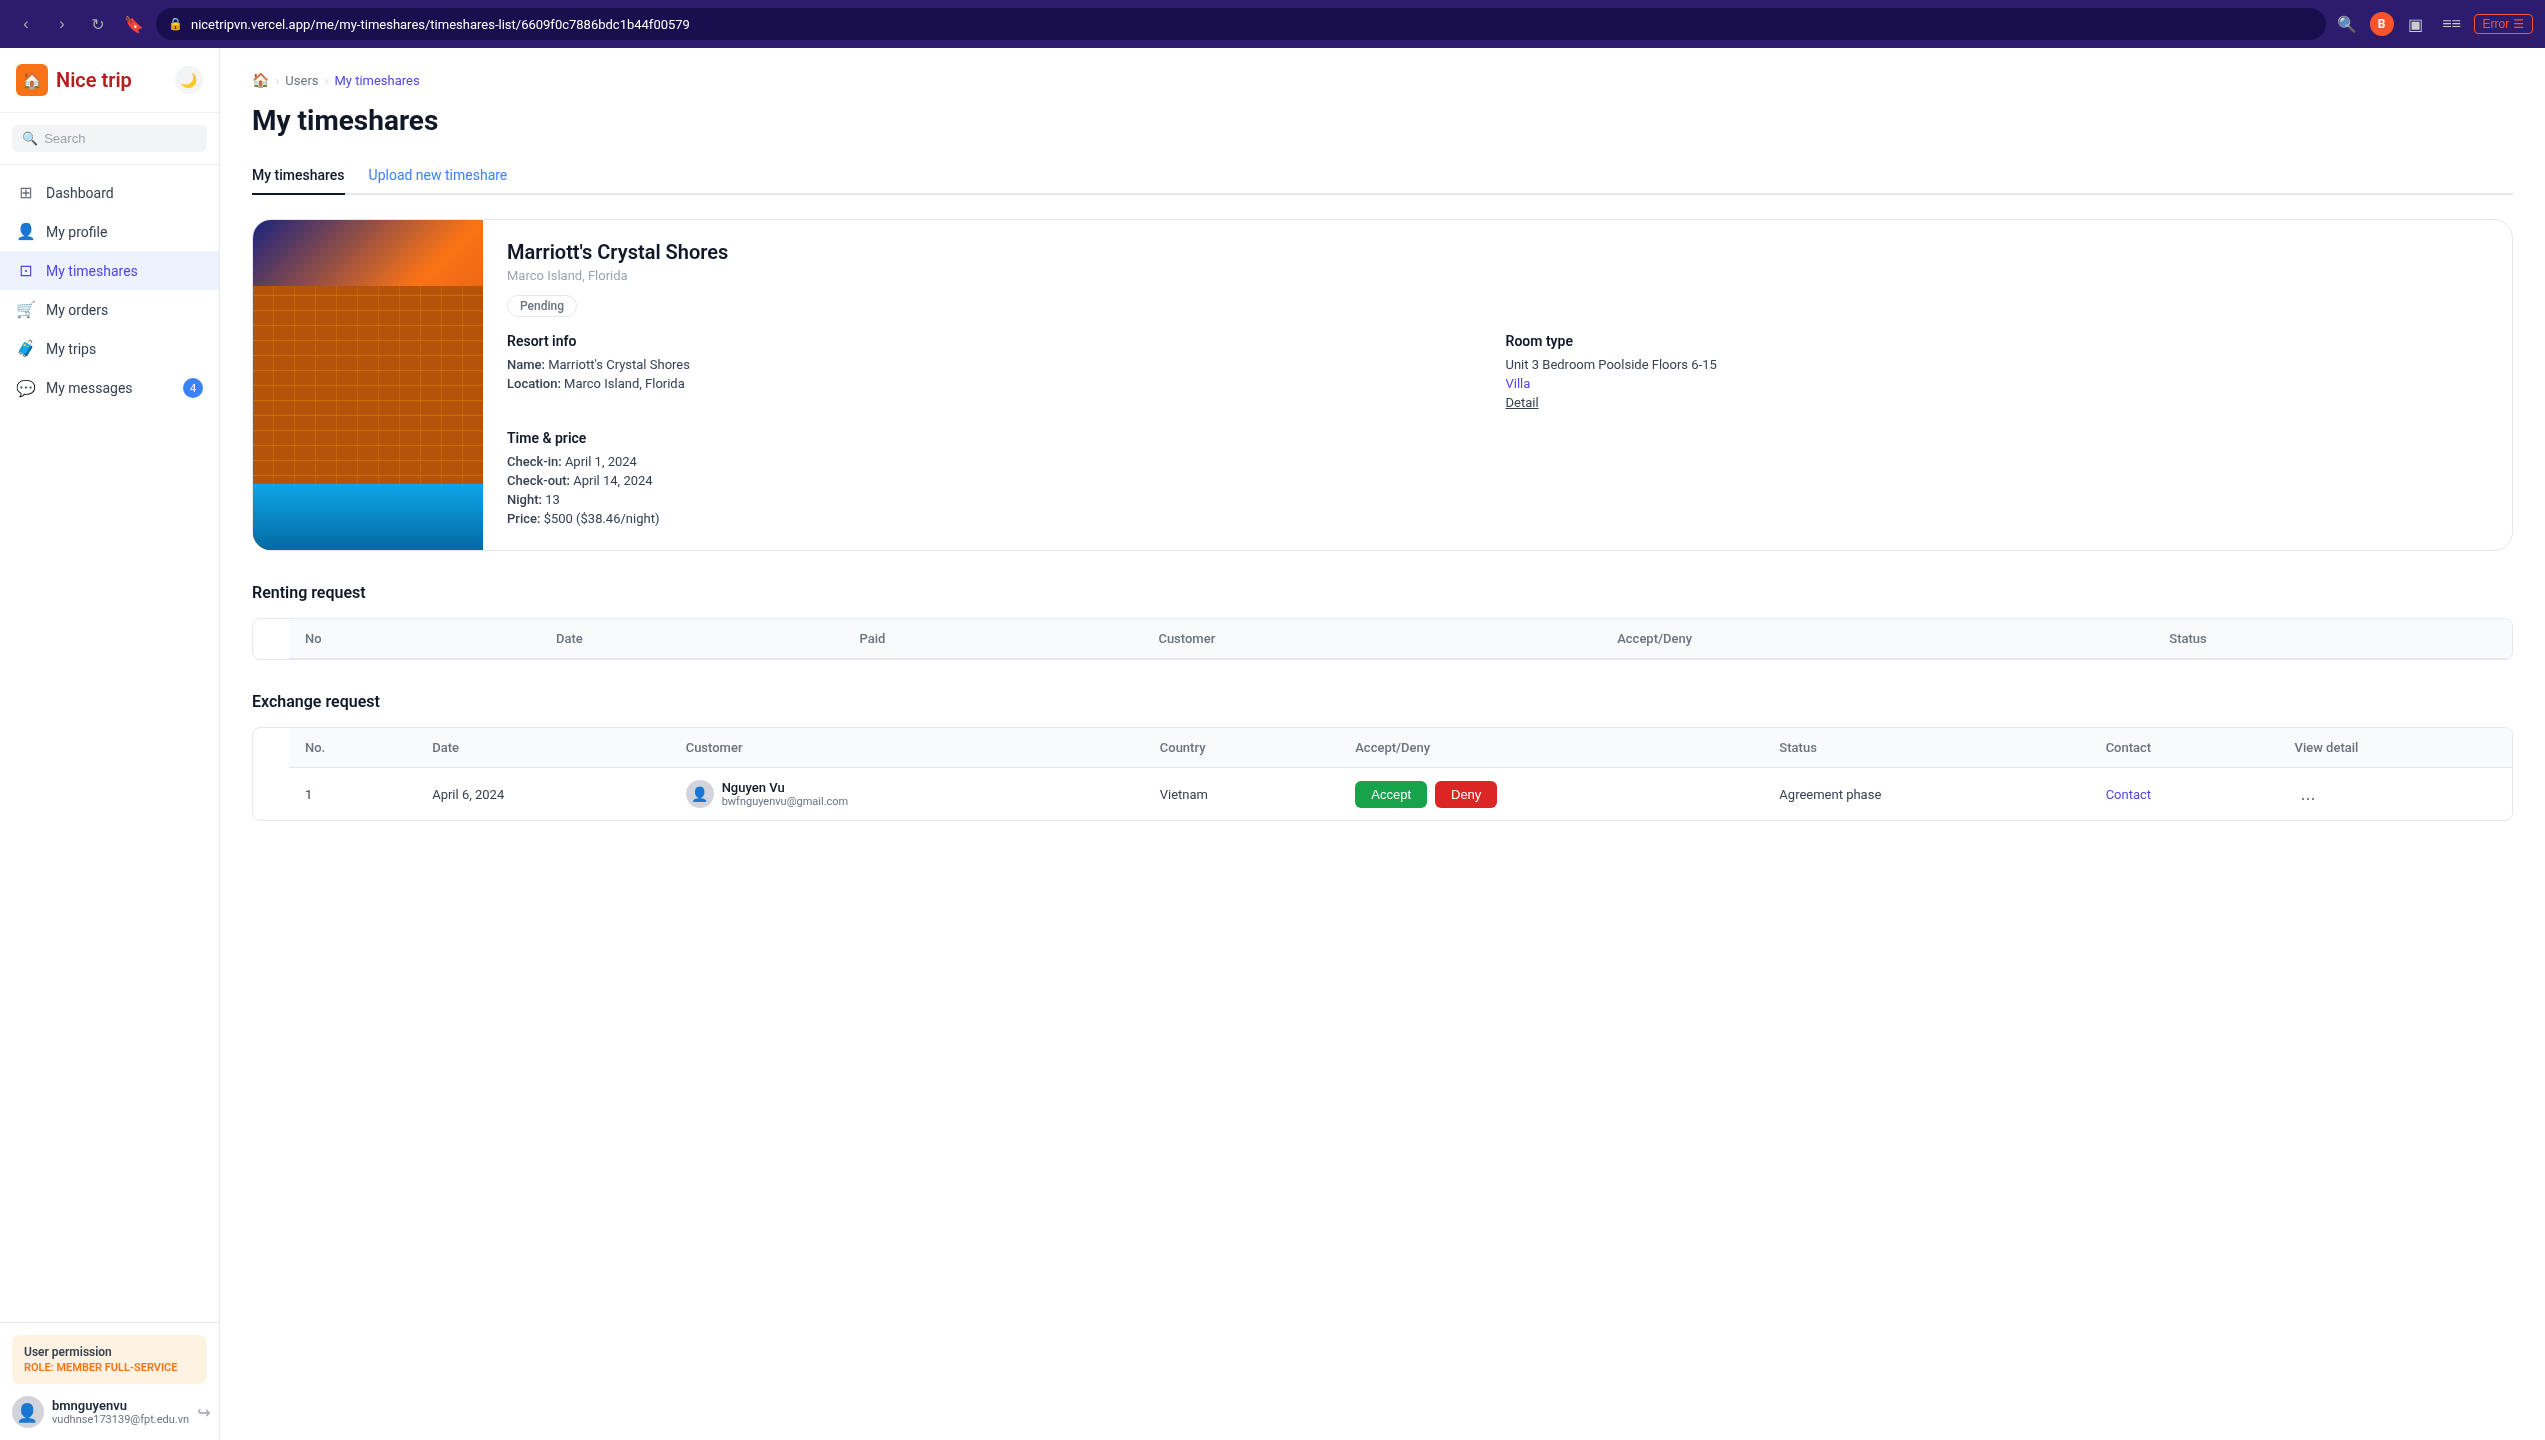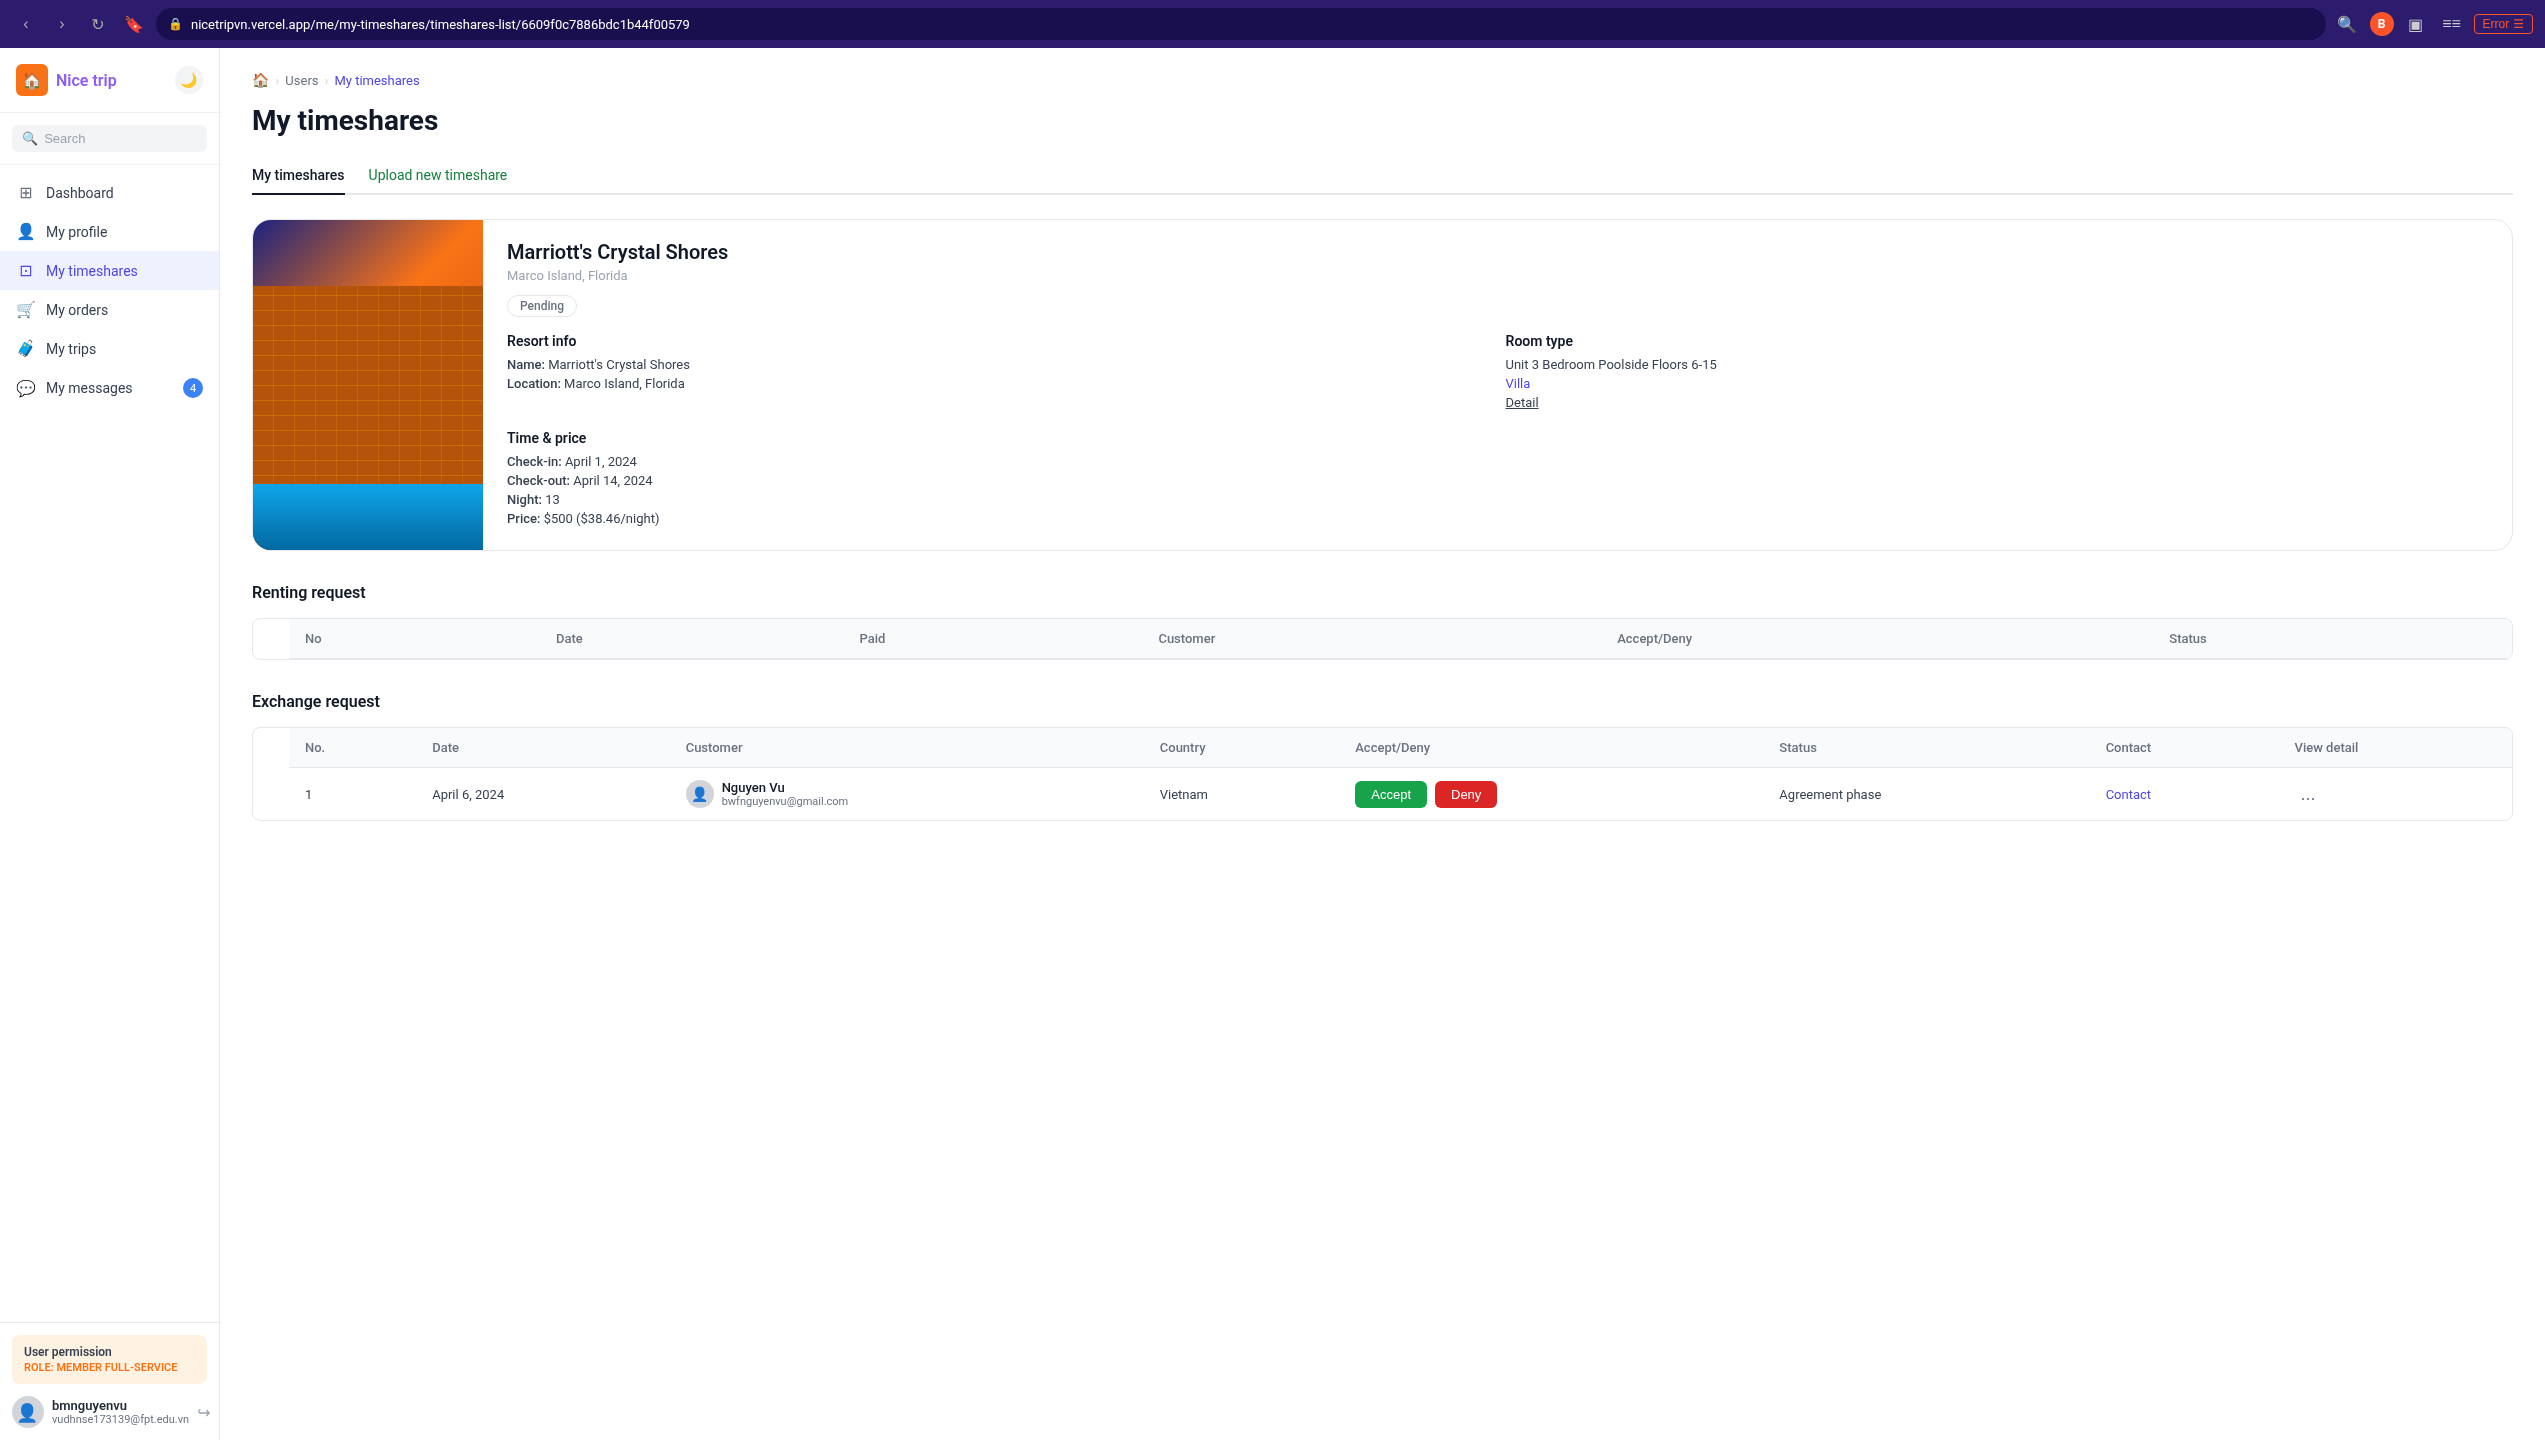--- a/index.html
+++ b/index.html
@@ -99,21 +99,21 @@
       gap: 8px;
     }
     .logo-icon {
       width: 32px; height: 32px;
       background: #f97316;
       border-radius: 6px;
       display: flex; align-items: center; justify-content: center;
       color: white;
       font-size: 16px;
     }
-    .logo-text { font-size: 16px; font-weight: 600; color: #8b5cf6; }
+    .logo-text { font-size: 20px; font-weight: 600; color: #b91c1c; }
     .dark-mode-btn {
       background: #f3f4f6;
       border: none;
       border-radius: 50%;
       width: 28px; height: 28px;
       cursor: pointer;
       font-size: 14px;
       display: flex; align-items: center; justify-content: center;
     }
     .search-container {
@@ -235,21 +235,21 @@
       display: flex;
       gap: 0;
       border-bottom: 2px solid #e5e7eb;
       margin-bottom: 24px;
     }
     .tab {
       padding: 10px 0;
       margin-right: 24px;
       font-size: 14px;
       cursor: pointer;
-      color: #15803d;
+      color: #3b82f6;
       border-bottom: 2px solid transparent;
       margin-bottom: -2px;
     }
     .tab.active {
       color: #111827;
       border-bottom-color: #111827;
       font-weight: 500;
     }
 
     

